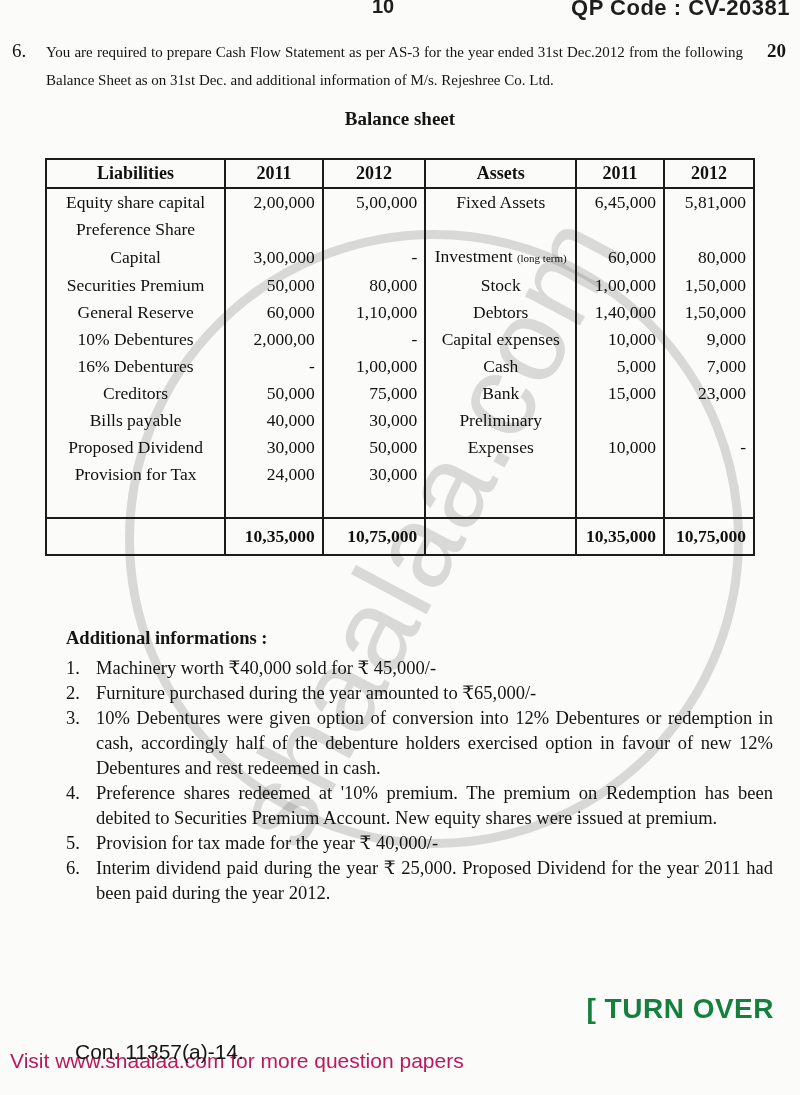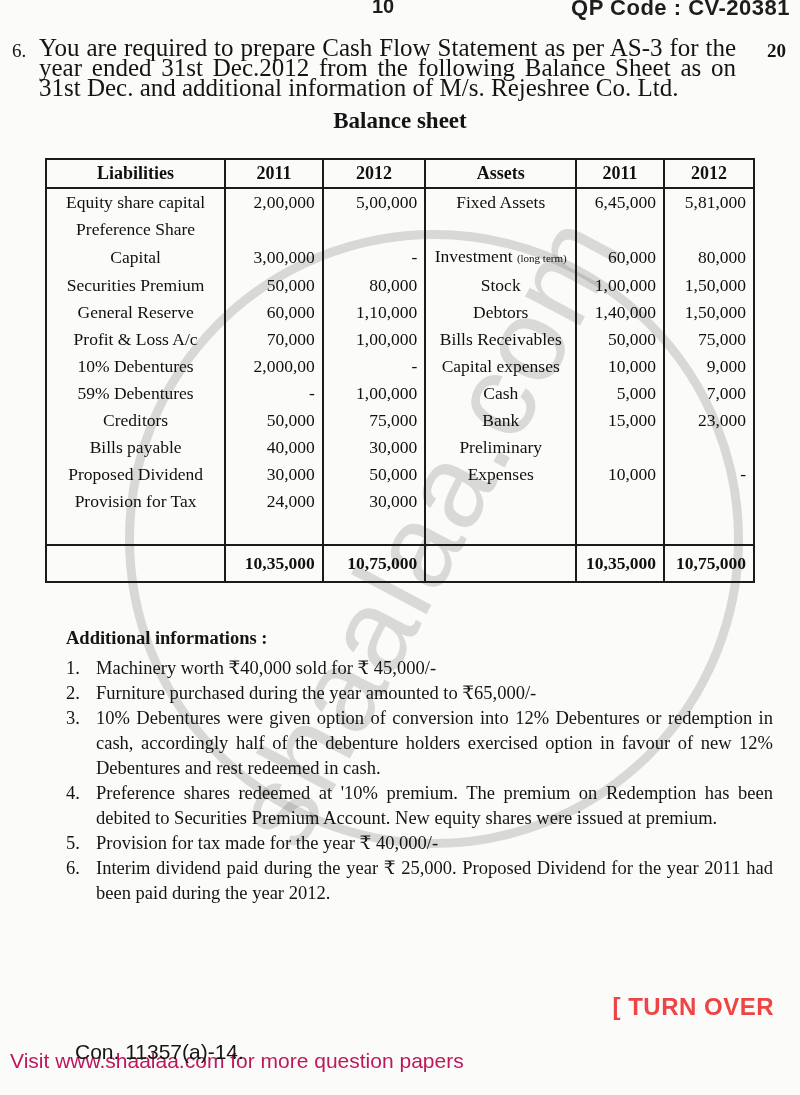--- a/index.html
+++ b/index.html
@@ -34,26 +34,26 @@
   .qp-code{
     position:absolute;right:10px;top:0;
     font-family:"Liberation Sans","DejaVu Sans",sans-serif;
     font-weight:bold;font-size:22px;color:#1d1d1d;letter-spacing:0.5px;
   }
   
   .question{position:absolute;left:12px;top:38px;width:776px;z-index:2;}
   .q-num{position:absolute;left:0;top:2px;font-size:19px;}
   .q-marks{position:absolute;right:2px;top:2px;font-size:19px;font-weight:bold;}
   .q-text{
-    margin-left:27px;width:697px;font-size:25px;line-height:20px;
+    margin-left:34px;width:697px;font-size:15px;line-height:28px;
     text-align:justify;
   }
   .bs-title{
     position:absolute;left:0;top:108px;width:800px;text-align:center;
-    font-weight:bold;font-size:23px;z-index:2;
+    font-weight:bold;font-size:19px;z-index:2;
   }
   
   table.bs{
     position:absolute;left:45px;top:158px;width:710px;z-index:2;
     border-collapse:collapse;border:2.5px solid #1b1b1b;
     font-size:17.5px;color:#101010;
   }
   table.bs th,table.bs td{
     border-left:2px solid #1b1b1b;border-right:2px solid #1b1b1b;
     padding:0 7px;height:27px;line-height:27px;white-space:nowrap;
@@ -73,21 +73,21 @@
   
   .addl{position:absolute;left:58px;top:628px;width:707px;z-index:2;margin-left:8px;}
   .addl-heading{font-weight:bold;font-size:18.5px;margin-bottom:7px;}
   .ai-item{display:flex;font-size:18.5px;line-height:25px;}
   .ai-num{width:30px;flex:0 0 30px;}
   .ai-text{flex:1;text-align:justify;}
   
   .turn-over{
     position:absolute;right:26px;top:993px;z-index:2;
     font-family:"Liberation Sans","DejaVu Sans",sans-serif;
-    font-weight:bold;font-size:24px;letter-spacing:0.5px;color:#ef4444;
+    font-weight:bold;font-size:28px;letter-spacing:0.5px;color:#15803d;
   }
   .con-num{
     position:absolute;left:75px;top:1040px;z-index:3;
     font-family:"Liberation Sans","DejaVu Sans",sans-serif;
     font-weight:normal;font-size:21px;color:#161616;
   }
   .visit{
     position:absolute;left:10px;top:1049px;z-index:2;
     font-family:"Liberation Sans","DejaVu Sans",sans-serif;
     font-size:21px;color:#be185d;
@@ -168,37 +168,29 @@
       </tr>
       <tr>
         <td>General Reserve</td>
         <td>60,000</td>
         <td>1,10,000</td>
         <td>Debtors</td>
         <td>1,40,000</td>
         <td>1,50,000</td>
       </tr>
       <tr>
-        <td>Profit &amp; Loss A/c</td>
-        <td>70,000</td>
-        <td>1,00,000</td>
-        <td>Bills Receivables</td>
-        <td>50,000</td>
-        <td>75,000</td>
-      </tr>
-      <tr>
         <td>10% Debentures</td>
         <td>2,000,00</td>
         <td>-</td>
         <td>Capital expenses</td>
         <td>10,000</td>
         <td>9,000</td>
       </tr>
       <tr>
-        <td>59% Debentures</td>
+        <td>16% Debentures</td>
         <td>-</td>
         <td>1,00,000</td>
         <td>Cash</td>
         <td>5,000</td>
         <td>7,000</td>
       </tr>
       <tr>
         <td>Creditors</td>
         <td>50,000</td>
         <td>75,000</td>

